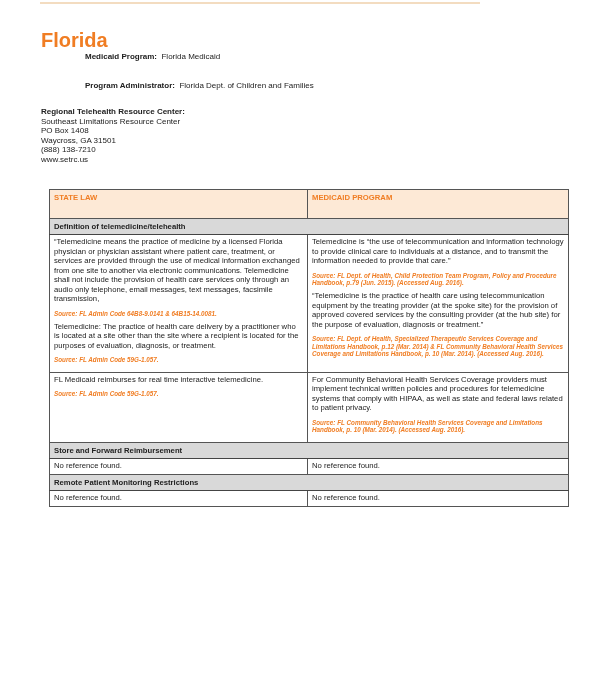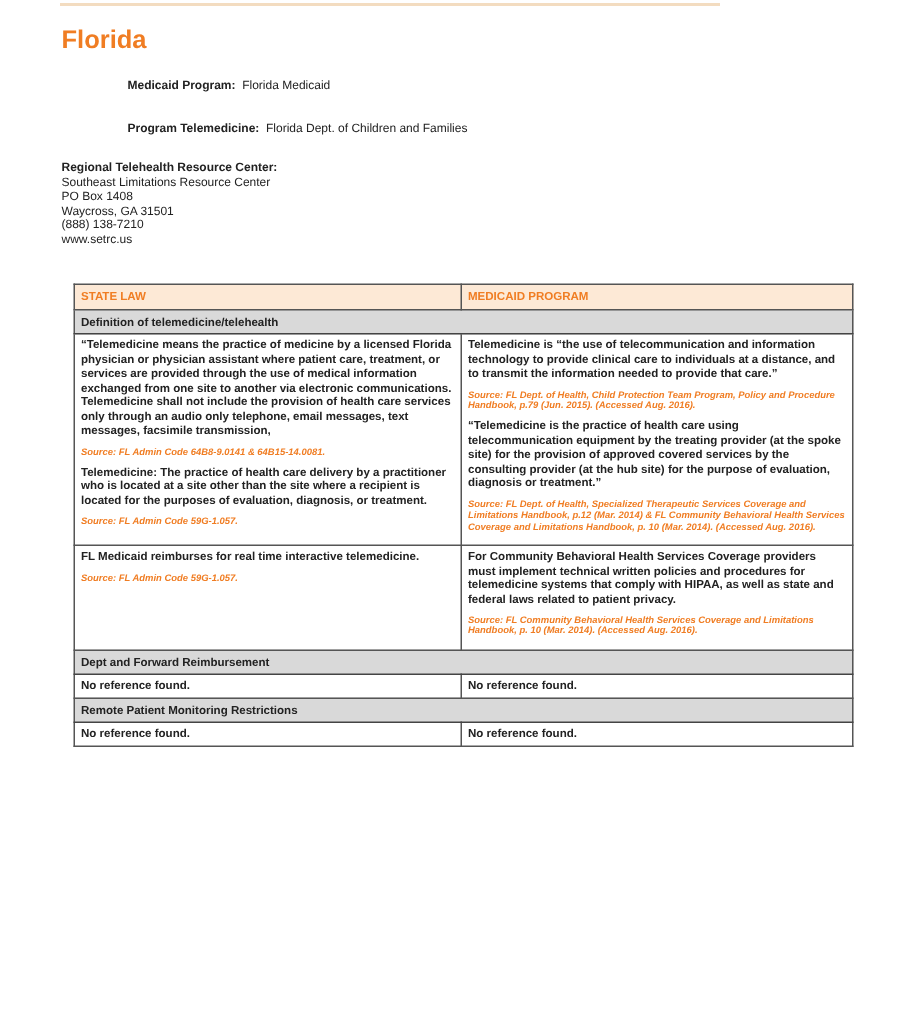--- a/index.html
+++ b/index.html
@@ -5,61 +5,61 @@
   html, body { margin: 0; padding: 0; background: #ffffff; }
   body {
     width: 612px; height: 675px; overflow: hidden; position: relative;
     font-family: "Liberation Sans", sans-serif; color: #222;
   }
   .top-rule {
     position: absolute; left: 40px; top: 2px; width: 440px; height: 2px;
     background: #f3dcc0;
   }
   .title {
-    position: absolute; left: 41px; top: 17px;
-    font-size: 17px; font-weight: bold; color: #f07d23;
+    position: absolute; left: 41px; top: 29px;
+    font-size: 20px; font-weight: bold; color: #f07d23;
   }
   .info { position: absolute; left: 41px; font-size: 8px; line-height: 10px; color: #222; }
   .info b { font-weight: bold; margin-left: 44px; }
   .rtrc { position: absolute; left: 41px; top: 107px; font-size: 8px; line-height: 9.6px; color: #222; }
   .rtrc .lbl { font-weight: bold; }
 
   table.grid {
     position: absolute; left: 49px; top: 189px; width: 519px;
     border-collapse: collapse; table-layout: fixed;
     font-size: 7.7px; line-height: 9.5px; color: #222;
   }
   table.grid col.c1 { width: 258px; }
   table.grid col.c2 { width: 261px; }
   table.grid td, table.grid th {
     border: 1px solid #555; vertical-align: top; padding: 2px 4px 3px 4px; text-align: left;
   }
   table.grid th {
-    background: #fde9d6; color: #f07d23; font-weight: bold; font-size: 7.7px; padding: 3px 4px 3px 4px;
+    background: #fde9d6; color: #f07d23; font-weight: bold; font-size: 7.7px; padding: 3px 4px 15px 4px;
   }
   tr.section td {
     background: #d9d9d9; font-weight: bold; padding: 3px 4px 3px 4px; border-bottom: 1.5px solid #444;
   }
   .src { color: #f07d23; font-style: italic; font-weight: bold; font-size: 6.3px; line-height: 7.4px; margin: 6px 0 5px 0; }
-  p.txt { margin: 0; font-weight: bold; }
+  p.txt { margin: 0; }
   p.txt + .src { margin-top: 6px; }
   .src + p.txt { margin-top: 4px; }
 </style>
 </head>
 <body>
 
 <div class="top-rule"></div>
 <div class="title">Florida</div>
 
 <div class="info" style="top:52px">
   <b>Medicaid Program:</b>&nbsp;
   <span>Florida Medicaid</span>
 </div>
 <div class="info" style="top:81px">
-  <b>Program Telemedicine:</b>&nbsp;
+  <b>Program Administrator:</b>&nbsp;
   <span>Florida Dept. of Children and Families</span>
 </div>
 
 <div class="rtrc">
   <div class="lbl">Regional Telehealth Resource Center:</div>
   <div>Southeast Limitations Resource Center</div>
   <div>PO Box 1408</div>
   <div>Waycross, GA 31501</div>
   <div>(888) 138-7210</div>
   <div>www.setrc.us</div>
@@ -98,21 +98,21 @@
         <td>
           <p class="txt">FL Medicaid reimburses for real time interactive telemedicine.</p>
           <div class="src">Source: FL Admin Code 59G-1.057.</div>
         </td>
         <td>
           <p class="txt">For Community Behavioral Health Services Coverage providers must implement technical written policies and procedures for telemedicine systems that comply with HIPAA, as well as state and federal laws related to patient privacy.</p>
           <div class="src">Source:  FL Community Behavioral Health Services Coverage and Limitations Handbook, p. 10 (Mar. 2014).  (Accessed Aug. 2016).</div>
         </td>
       </tr>
       <tr class="section">
-        <td colspan="2">Dept and Forward Reimbursement</td>
+        <td colspan="2">Store and Forward Reimbursement</td>
       </tr>
       <tr>
         <td>
           <p class="txt">No reference found.</p>
         </td>
         <td>
           <p class="txt">No reference found.</p>
         </td>
       </tr>
       <tr class="section">

